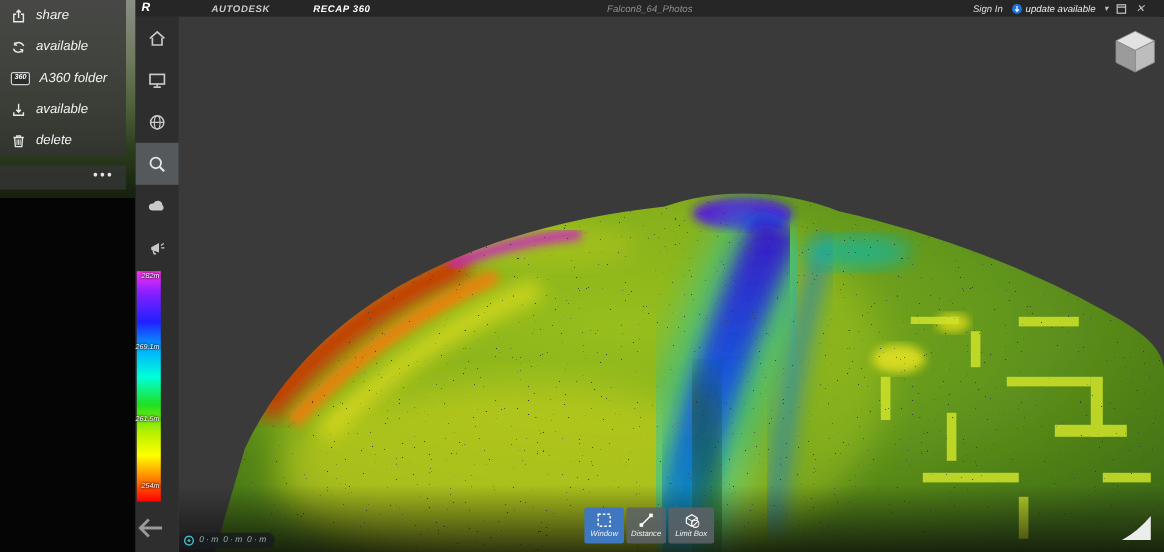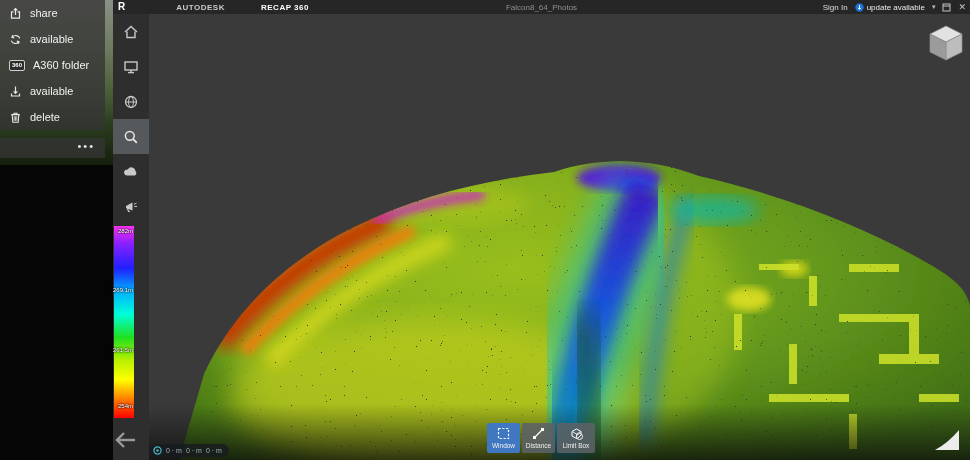--- a/index.html
+++ b/index.html
@@ -1,18 +1,18 @@
 <!DOCTYPE html>
 <html><head>
 <meta charset="utf-8">
 <style>
   * { margin:0; padding:0; box-sizing:border-box; }
   html,body { width:970px; height:460px; background:#000; overflow:hidden;
     font-family:"Liberation Sans", sans-serif; }
-  .app { position:relative; width:966px; height:460px; background:#404040; }
+  .app { position:relative; width:966px; height:460px; background:#404040;font-style:italic; }
 
   
   .left-strip { position:absolute; left:0; top:0; width:113px; height:460px; background:#050505; }
   .thumb-photo { position:absolute; left:0; top:0; width:113px; height:165px;
     background:linear-gradient(180deg,#8a8f85 0%,#6e7a5e 30%,#4d5f3a 55%,#2c3d1e 75%,#15200d 100%); }
   .ctx-menu { position:absolute; left:0; top:0; width:105px; background:rgba(52,52,52,.78); }
   .ctx-item { display:flex; align-items:center; gap:8px; height:26px; padding-left:9px;
     color:#f2f2f2; font-size:11px; cursor:default; }
   .ctx-item svg { flex:0 0 auto; }
   .a360-badge { display:inline-flex; align-items:center; justify-content:center;
@@ -23,21 +23,21 @@
     text-align:right; padding-right:10px; line-height:16px; }
 
   
   .titlebar { position:absolute; left:113px; top:0; width:857px; height:14px;
     background:#262626; display:flex; align-items:center; color:#ccc; font-size:8px; }
   .brand { display:flex; align-items:center; gap:4px; padding-left:5px; }
   .logo-r { color:#fff; font-weight:bold; font-size:10px; line-height:10px; }
   .brand-autodesk { color:#c9c9c9; letter-spacing:.5px; font-weight:bold;margin-left:47px; }
   .brand-recap { color:#ffffff; font-weight:bold; letter-spacing:.5px;padding-left:32px; }
   .doc-title { position:absolute; left:50%; transform:translateX(-50%); color:#8f8f8f; }
-  .tb-right { position:absolute; right:4px; display:flex; align-items:center; gap:7px; }
+  .tb-right { position:absolute; right:16px; display:flex; align-items:center; gap:7px; }
   .signin { color:#dedede; }
   .update-wrap { display:flex; align-items:center; gap:3px; color:#eaeaea; }
   .caret { color:#bdbdbd; font-size:7px; }
   .win-btn { color:#c4c4c4; font-size:9px; line-height:9px; }
 
   
   .sidebar { position:absolute; left:113px; top:14px; width:36px; height:446px; background:#2e2e2e; }
   .side-btn { width:36px; height:35px; display:flex; align-items:center; justify-content:center; }
   .side-btn.active { background:#55595c; }
 

